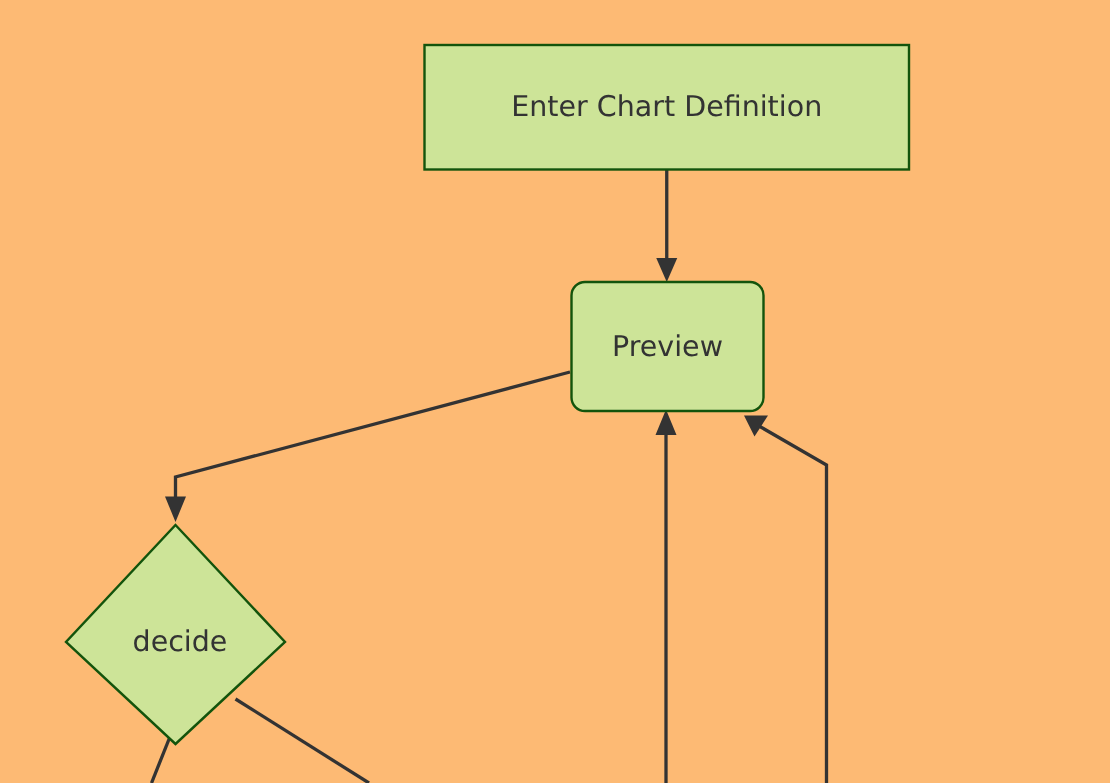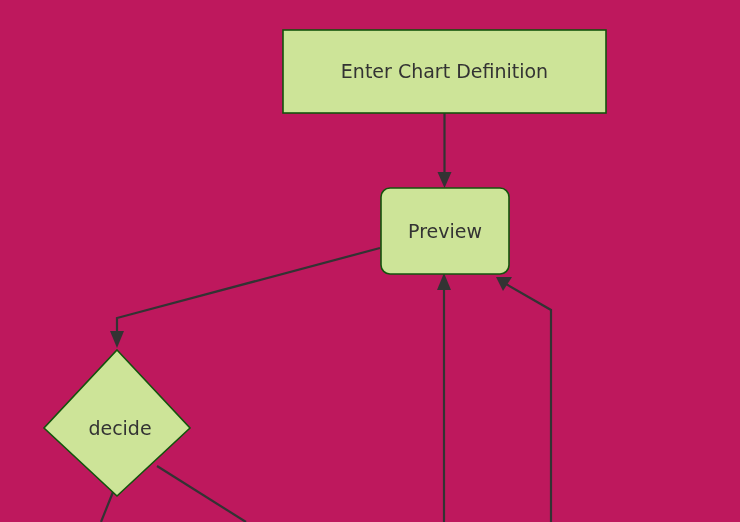--- a/index.html
+++ b/index.html
@@ -10,21 +10,21 @@
   body {
     width: 740px;
     height: 522px;
     overflow: hidden;
     font-family: "DejaVu Sans", "Liberation Sans", sans-serif;
   }
   #canvas {
     position: relative;
     width: 740px;
     height: 522px;
-    background: #be185d;
+    background: #fdba74;
   }
   svg.diagram-svg {
     position: absolute;
     left: 0;
     top: 0;
     width: 740px;
     height: 522px;
   }
   .node-shape {
     fill: #cde498;

